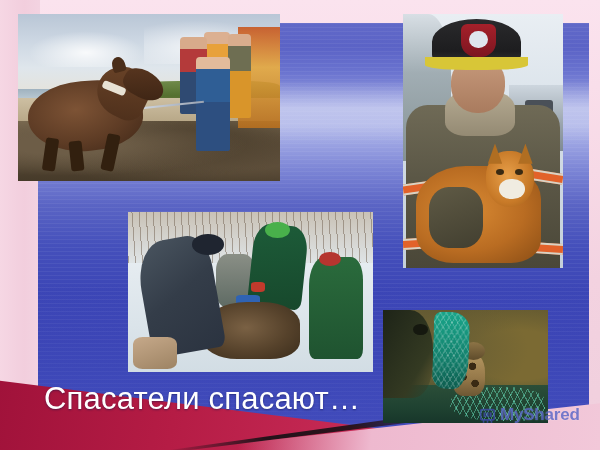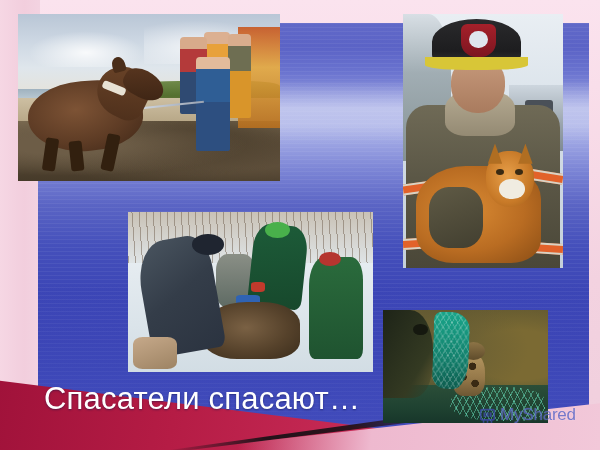--- a/index.html
+++ b/index.html
@@ -425,21 +425,21 @@
     gap: 3px;
     opacity: .82;
   }
   .watermark .wm-icon {
     width: 19px;
     height: 19px;
     display: block;
   }
   .watermark .wm-text {
     font-size: 17px;
-    font-weight: 400;
+    font-weight: 700;
     color: #5b68c8;
     letter-spacing: -.2px;
     font-family: "Liberation Sans", sans-serif;
     text-shadow: 0 0 2px rgba(255,255,255,.35);
   }
 </style>
 </head>
 <body>
 
 <div class="slide">

